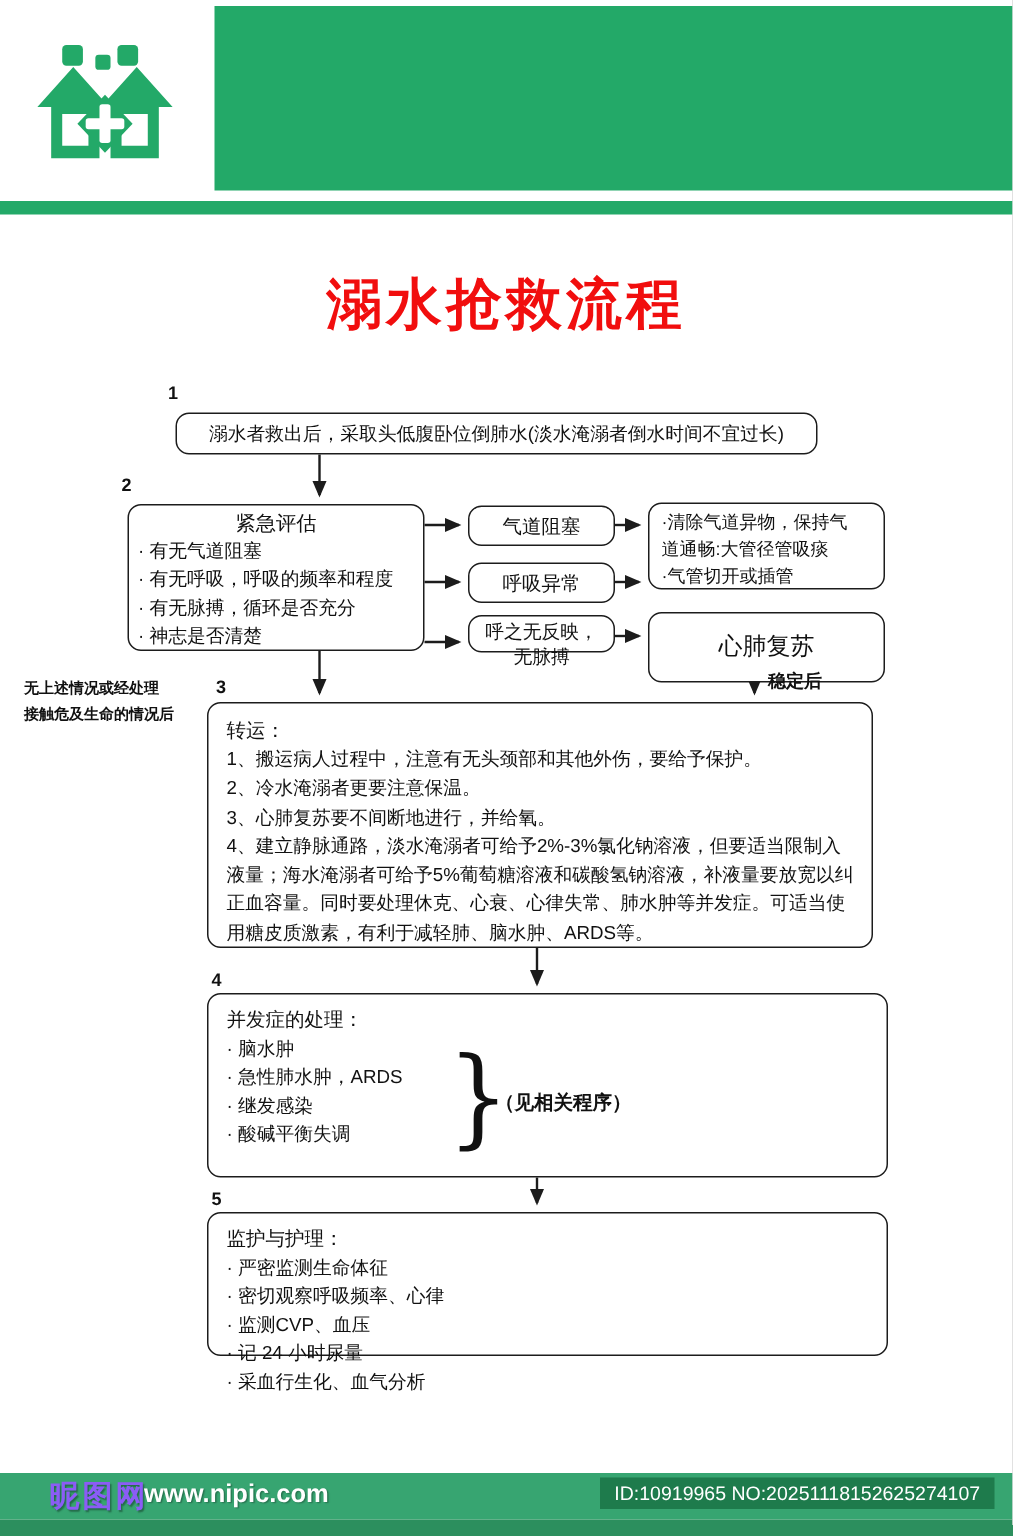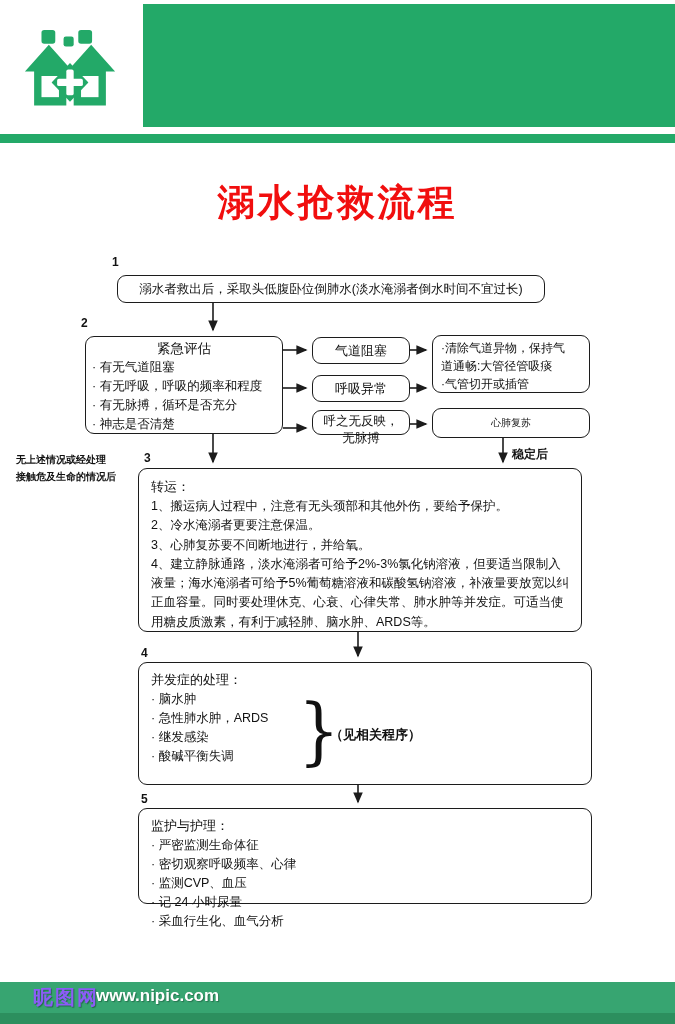--- a/index.html
+++ b/index.html
@@ -31,21 +31,21 @@
   .bullets li::before { content:"· "; }
   .arrows { position:absolute; left:0; top:0; width:675px; height:1024px; pointer-events:none; }
   
   .box1 { left:117px; top:275px; width:428px; height:28px; font-size:12.5px; }
   .box2 { left:85px; top:336px; width:198px; height:98px; font-size:12.5px; padding:3px 6px 0 6px; }
   .box2 .b2-title { text-align:center; font-size:13.5px; line-height:18px; }
   .box-airway { left:312px; top:337px; width:98px; height:27px; font-size:13px; }
   .box-breath { left:312px; top:375px; width:98px; height:27px; font-size:13px; }
   .box-nores  { left:312px; top:410px; width:98px; height:25px; font-size:12.5px; text-align:center; line-height:17px; padding-top:2px;}
   .box-clear  { left:432px; top:335px; width:158px; height:58px; font-size:12px; line-height:18px; padding:3px 5px 0 8px; }
-  .box-cpr    { left:432px; top:408px; width:158px; height:30px; font-size:10px; }
+  .box-cpr    { left:432px; top:408px; width:158px; height:47px; font-size:16px; }
   .stable-lbl { left:512px; top:446px; }
   .box3 { left:138px; top:468px; width:444px; height:164px; font-size:12.5px; padding:8px 10px 0 12px; }
   .box3 .lines div { line-height:19.3px; }
   .box4 { left:138px; top:662px; width:454px; height:123px; font-size:12.5px; padding:7px 10px 0 12px; }
   .box4 .box-title, .box5 .box-title, .box3 .box-title { font-size:13px; line-height:20px; }
   .brace { position:absolute; left:296px; top:690px; font-family:"DejaVu Serif", serif;
            font-size:72px; line-height:82px; font-weight:normal; transform:scaleX(0.9); color:#111; }
   .brace-note { position:absolute; left:330px; top:726px; font-size:13px; font-weight:bold; }
   .box5 { left:138px; top:808px; width:454px; height:96px; font-size:12.5px; padding:7px 10px 0 12px; }
   
@@ -185,14 +185,15 @@
         <li>监测CVP、血压</li>
         <li>记 24 小时尿量</li>
         <li>采血行生化、血气分析</li>
       </ul>
   </div>
 
   <div class="footer-bar"></div>
   <div class="footer-strip"></div>
   <div class="site-name">昵图网</div>
   <div class="site-url">www.nipic.com</div>
+  <div class="id-badge">ID:10919965 NO:20251118152625274107</div>
 
 </div>
 
 </body></html>

